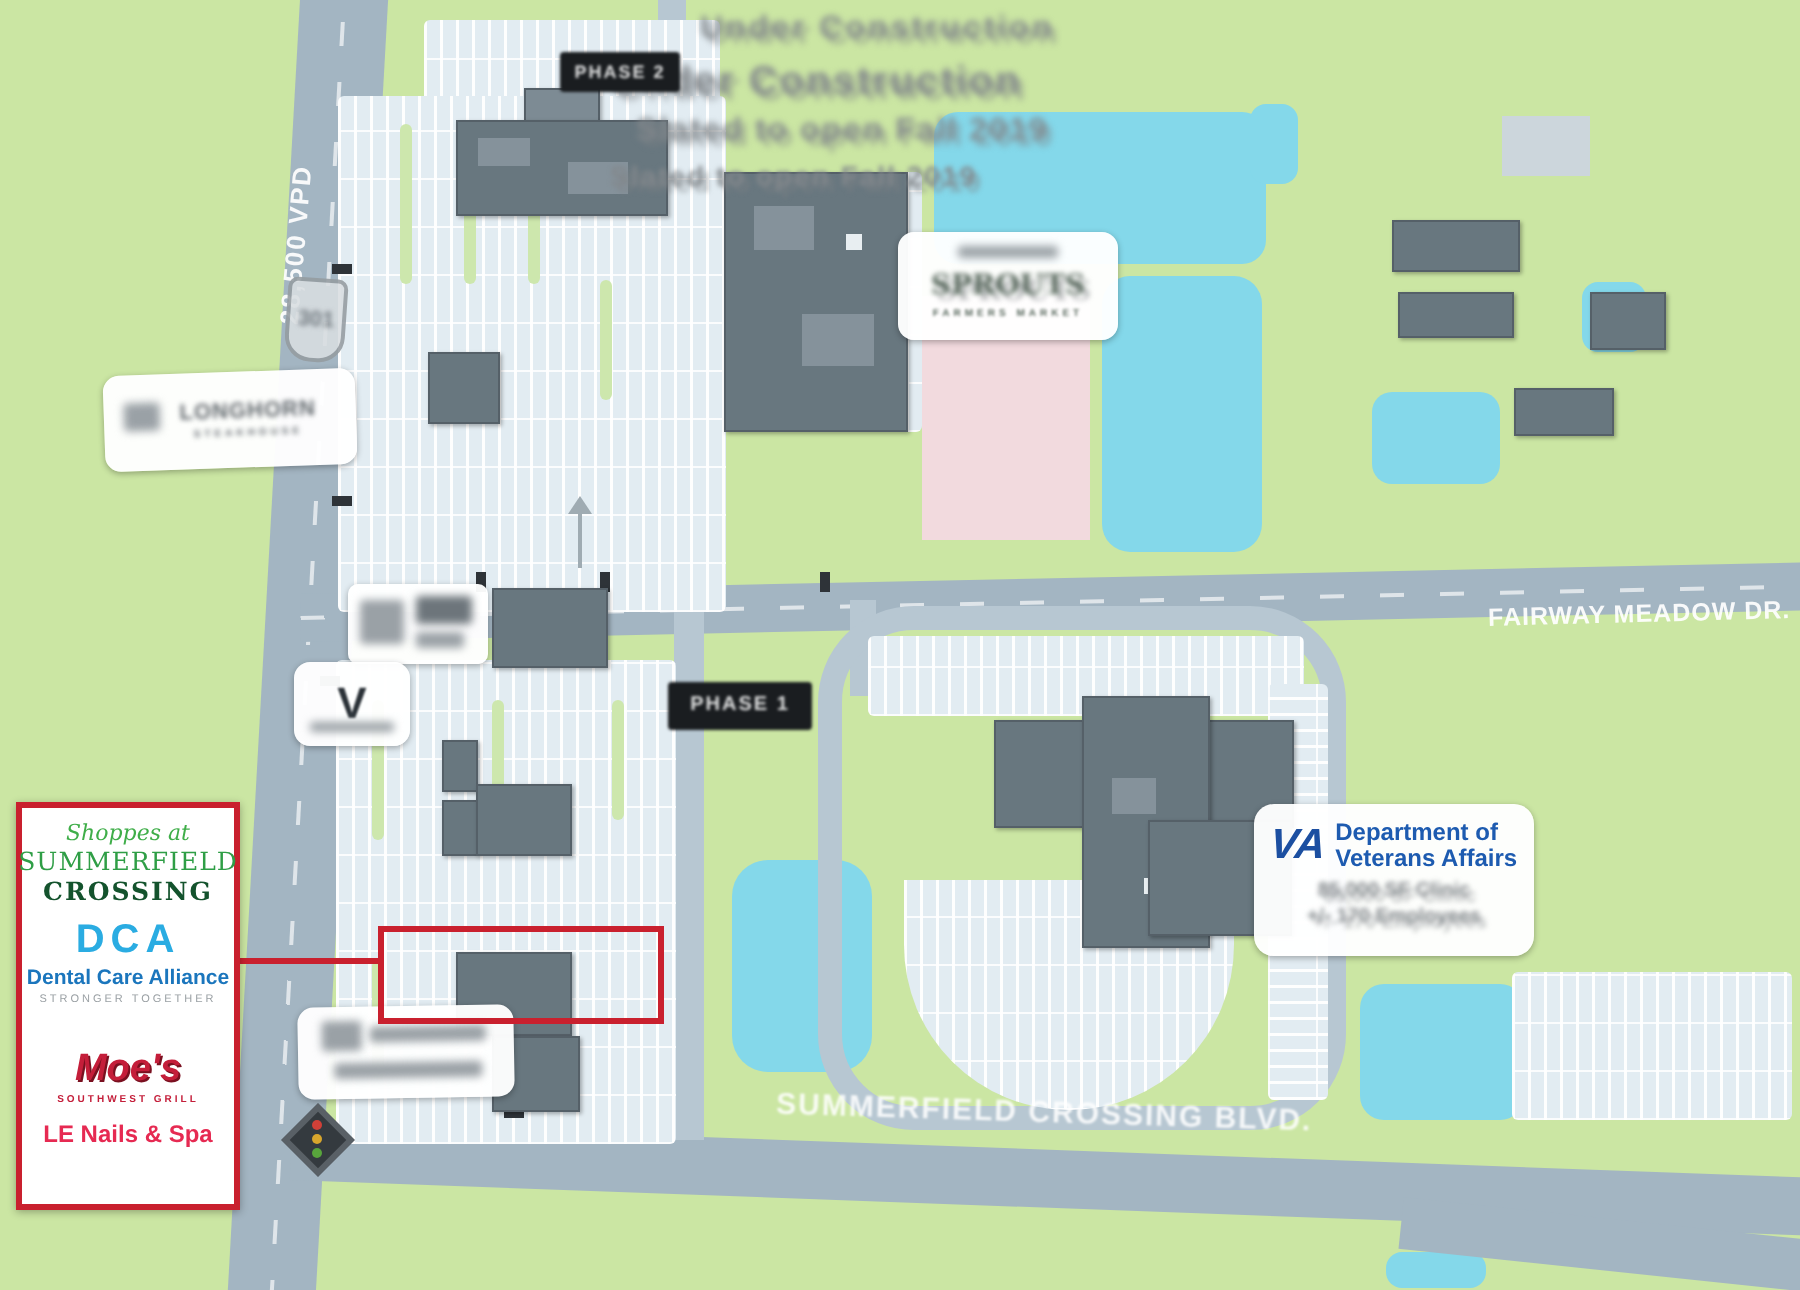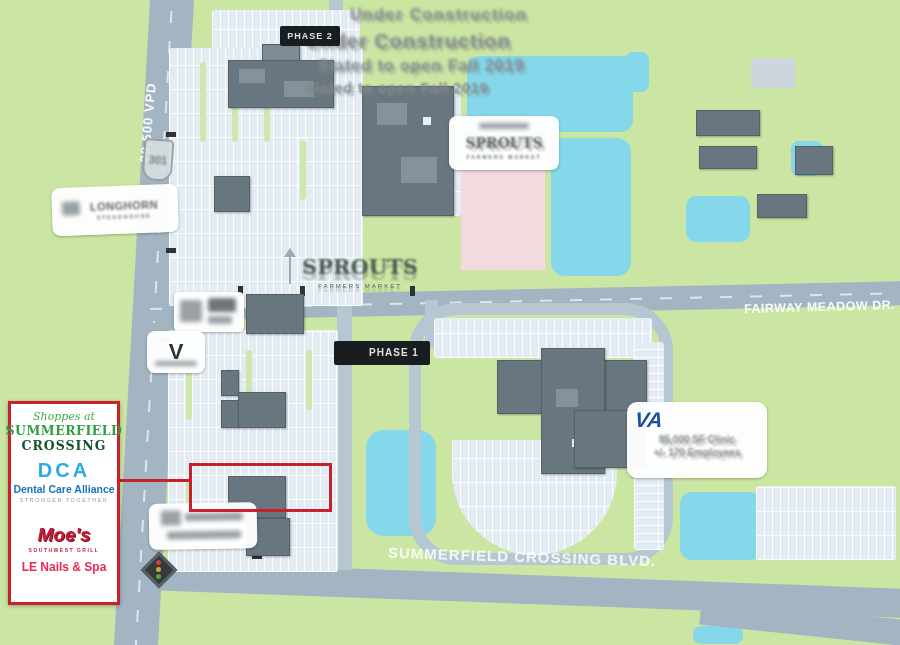--- a/index.html
+++ b/index.html
@@ -122,26 +122,22 @@
 
   <div class="abs ctr" style="left:143px;top:139px;width:30px;height:42px;background:#d9dee1;opacity:.88;border:2px solid #959ca1;border-radius:5px 5px 13px 13px;transform:rotate(4deg);box-sizing:border-box;">
     <span class="ghost blur12" style="font-size:11px;color:#6d7479;">301</span>
   </div>
 
   <div class="abs ghost dbl blur16" style="left:350px;top:6px;font-size:16px;letter-spacing:1.5px;">Under Construction</div>
   <div class="abs ghost dbl blur16" style="left:305px;top:30px;font-size:20px;letter-spacing:1px;">Under Construction</div>
   <div class="abs ghost dbl blur16" style="left:318px;top:57px;font-size:16px;letter-spacing:1px;">Slated to open Fall 2019</div>
   <div class="abs ghost dbl blur12" style="left:305px;top:80px;font-size:14px;letter-spacing:1px;">Slated to open Fall 2019</div>
   <div class="abs phasebox" style="left:280px;top:26px;width:60px;height:20px;line-height:20px;">PHASE 2</div>
-  <div class="abs phasebox" style="left:334px;top:341px;width:72px;height:24px;line-height:24px;font-size:10px;padding-left:24px;">PHASE 1</div>
-
-  <div class="abs ctr" style="left:290px;top:254px;width:140px;">
-    <div class="serif blur08" style="font-size:21px;font-weight:bold;color:#4b5b51;text-shadow:0 6px 0 rgba(75,91,81,.4);">SPROUTS</div>
-    <div class="blur06" style="font-size:6px;letter-spacing:2px;color:#4b5b51;margin-top:4px;text-shadow:0 4px 0 rgba(75,91,81,.35);">FARMERS MARKET</div>
-  </div>
+  <div class="abs phasebox" style="left:334px;top:341px;width:72px;height:24px;line-height:24px;font-size:10px;">PHASE 1</div>
+
 
   <div class="abs" style="left:284px;top:248px;width:0;height:0;border-left:6px solid transparent;border-right:6px solid transparent;border-bottom:9px solid #9fabb2;"></div>
   <div class="abs" style="left:289px;top:256px;width:2px;height:28px;background:#9fabb2;"></div>
 
   <div class="abs sign ctr" style="left:52px;top:186px;width:126px;height:48px;transform:rotate(-2deg);">
     <div class="blob" style="left:10px;top:14px;width:18px;height:14px;"></div>
     <div class="ghost blur12" style="font-size:11px;color:#5f666b;letter-spacing:.5px;margin-left:18px;">LONGHORN</div>
     <div class="ghost blur12" style="font-size:5px;color:#5f666b;letter-spacing:2px;margin-left:18px;margin-top:2px;">STEAKHOUSE</div>
   </div>
 
@@ -159,20 +155,24 @@
 
   <div class="abs sign ctr" style="left:147px;top:331px;width:58px;height:42px;">
     <div class="blur06" style="font-size:22px;font-weight:bold;color:#2b3238;line-height:20px;">V</div>
     <div class="blob" style="left:8px;top:30px;width:42px;height:5px;"></div>
   </div>
 
 
   <div class="abs sign" style="left:627px;top:402px;width:140px;height:76px;border-radius:10px;">
     <div style="display:flex;align-items:center;gap:5px;padding:8px 6px 0 8px;">
       <div style="color:#1c4fa1;font-weight:bold;font-style:italic;font-size:21px;transform:skewX(-6deg);line-height:20px;">VA</div>
+      <div>
+        <div style="color:#1d5bb0;font-weight:bold;font-size:12px;line-height:13px;">Department of</div>
+        <div style="color:#1d5bb0;font-weight:bold;font-size:12px;line-height:13px;">Veterans Affairs</div>
+      </div>
     </div>
     <div class="ghost blur12 dbl" style="font-size:10px;text-align:center;margin-top:4px;">85,000 SF Clinic</div>
     <div class="ghost blur12 dbl" style="font-size:10px;text-align:center;margin-top:2px;">+/- 170 Employees</div>
   </div>
 
   <div class="abs sign" style="left:149px;top:503px;width:108px;height:46px;transform:rotate(-1deg);">
     <div class="blob" style="left:12px;top:7px;width:20px;height:15px;"></div>
     <div class="blob" style="left:36px;top:10px;width:58px;height:8px;"></div>
     <div class="blob" style="left:18px;top:28px;width:74px;height:8px;"></div>
   </div>
@@ -182,21 +182,21 @@
     <div style="position:absolute;left:17px;top:10px;width:5px;height:5px;border-radius:50%;background:#d04038;"></div>
     <div style="position:absolute;left:17px;top:17px;width:5px;height:5px;border-radius:50%;background:#d8a62d;"></div>
     <div style="position:absolute;left:17px;top:24px;width:5px;height:5px;border-radius:50%;background:#58a53c;"></div>
   </div>
 
   <div class="abs redline" style="left:118px;top:479px;width:72px;height:3px;"></div>
   <div class="abs redbox" style="left:189px;top:463px;width:143px;height:49px;box-sizing:border-box;"></div>
 
   <div class="abs ctr" style="left:8px;top:401px;width:112px;height:204px;background:#fff;border:3px solid #c9202e;box-shadow:0 1px 4px rgba(0,0,0,.3);box-sizing:border-box;justify-content:flex-start;padding-top:6px;">
     <div class="serif" style="font-style:italic;font-size:11px;color:#3fae49;">Shoppes at</div>
-    <div class="serif" style="font-size:12.5px;font-weight:bold;color:#2f9e46;letter-spacing:.5px;">SUMMERFIELD</div>
+    <div class="serif" style="font-size:12.5px;font-weight:normal;color:#2f9e46;letter-spacing:.5px;">SUMMERFIELD</div>
     <div class="serif" style="font-size:12.5px;font-weight:bold;color:#14532d;letter-spacing:1px;">CROSSING</div>
     <div style="font-size:20px;font-weight:bold;color:#2aace2;letter-spacing:3px;margin-top:6px;">DCA</div>
     <div style="font-size:10.5px;font-weight:bold;color:#1b76bd;margin-top:1px;">Dental Care Alliance</div>
     <div style="font-size:5.5px;color:#9aa0a4;letter-spacing:1.5px;margin-top:2px;">STRONGER TOGETHER</div>
     <div style="font-size:19px;font-weight:bold;font-style:italic;color:#c41e3a;text-shadow:1px 1px 0 #7a1020;margin-top:21px;">Moe's</div>
     <div style="font-size:5px;font-weight:bold;color:#c41e3a;letter-spacing:1.5px;margin-top:1px;">SOUTHWEST GRILL</div>
     <div style="font-size:12px;font-weight:bold;color:#e62a52;margin-top:7px;">LE Nails &amp; Spa</div>
   </div>
 
 </div>

